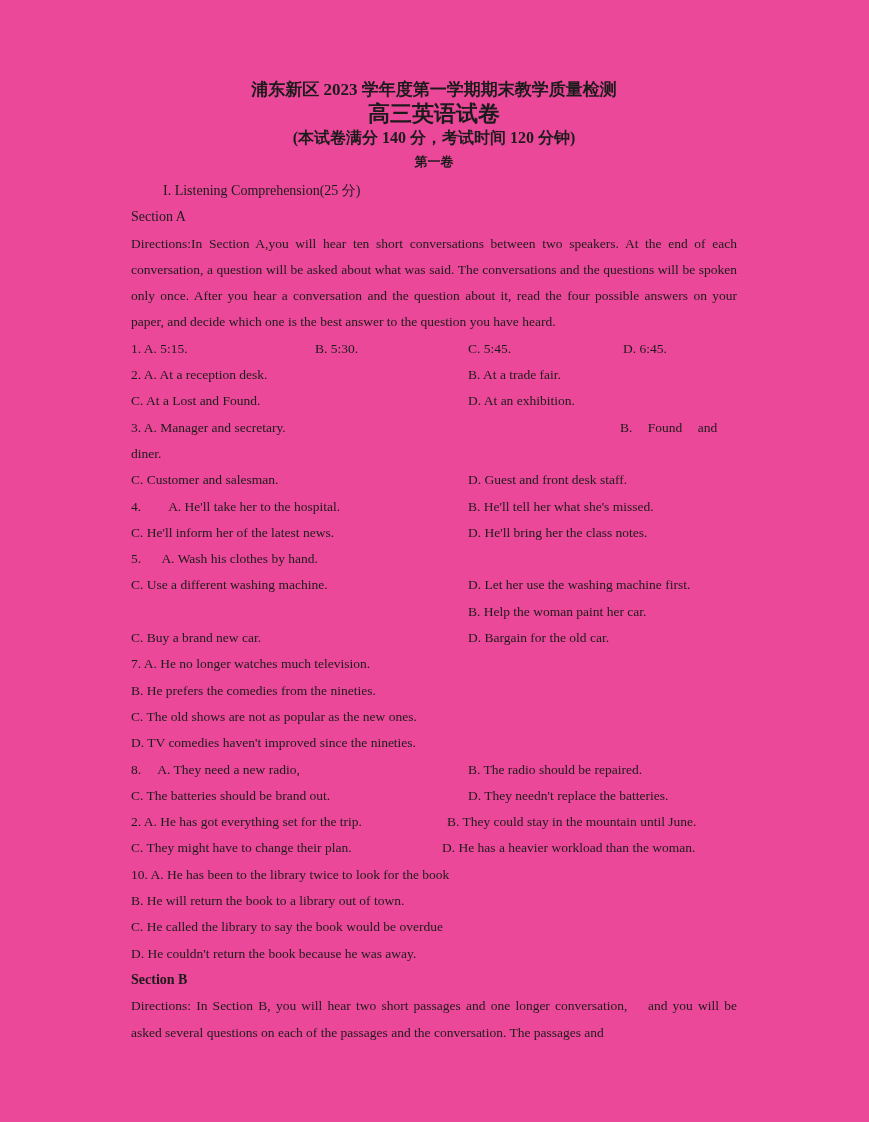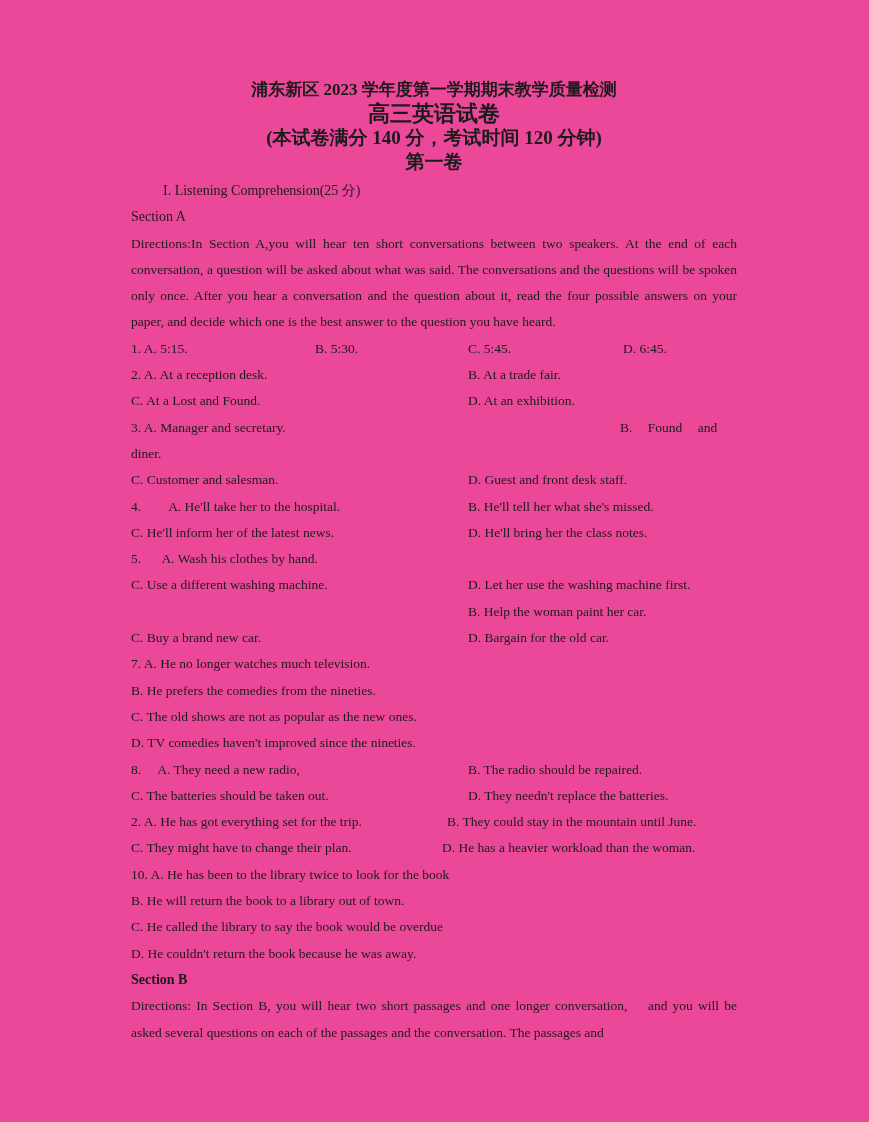--- a/index.html
+++ b/index.html
@@ -10,22 +10,22 @@
     font-family:Liberation Serif, serif;
     color:#1b1b1b;
     overflow:hidden;
   }
   .content{
     position:absolute;left:131px;top:78px;width:606px;
   }
   .hdr{text-align:center;font-weight:bold;line-height:24px;}
   .t1{font-size:17px;}
   .t2{font-size:22px;}
-  .t3{font-size:19px;text-align:center;}
-  .t4{font-size:19px;}
+  .t3{font-size:16px;text-align:center;}
+  .t4{font-size:13px;}
   .lead{font-size:14px;line-height:26.3px;}
   .lead-first{margin-top:4px;margin-left:32px;}
   .bold{font-weight:bold;}
   .para{
     margin:0;
     font-size:13.5px;
     line-height:26.3px;
     text-align:justify;
     width:606px;
   }
@@ -115,21 +115,21 @@
           <span class="opt" style="left: 0px;">C. The old shows are not as popular as the new ones.</span>
         </div>
         <div class="line">
           <span class="opt" style="left: 0px;">D. TV comedies haven't improved since the nineties.</span>
         </div>
         <div class="line">
           <span class="opt" style="left: 0px;">8.  A. They need a new radio,</span>
           <span class="opt" style="left: 337px;">B. The radio should be repaired.</span>
         </div>
         <div class="line">
-          <span class="opt" style="left: 0px;">C. The batteries should be taken out.</span>
+          <span class="opt" style="left: 0px;">C. The batteries should be brand out.</span>
           <span class="opt" style="left: 337px;">D. They needn't replace the batteries.</span>
         </div>
         <div class="line">
           <span class="opt" style="left: 0px;">2. A. He has got everything set for the trip.</span>
           <span class="opt" style="left: 316px;">B. They could stay in the mountain until June.</span>
         </div>
         <div class="line">
           <span class="opt" style="left: 0px;">C. They might have to change their plan.</span>
           <span class="opt" style="left: 311px;">D. He has a heavier workload than the woman.</span>
         </div>

